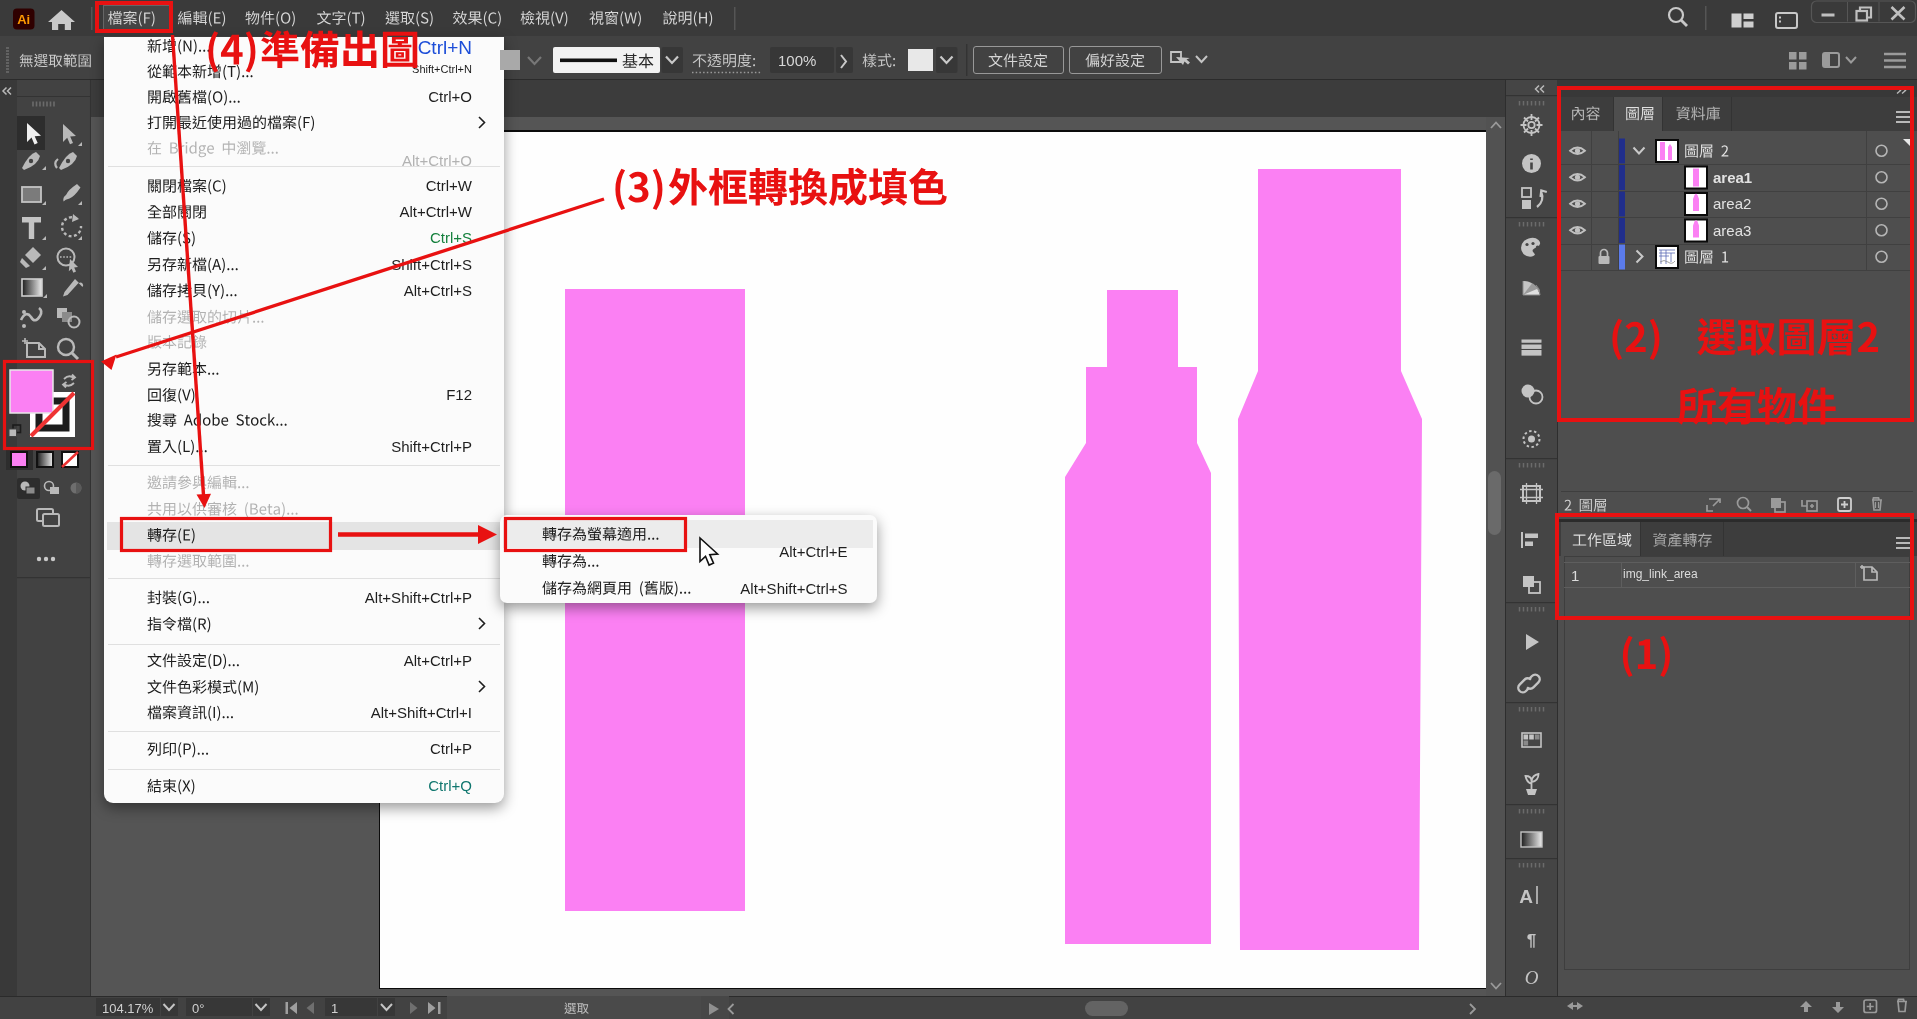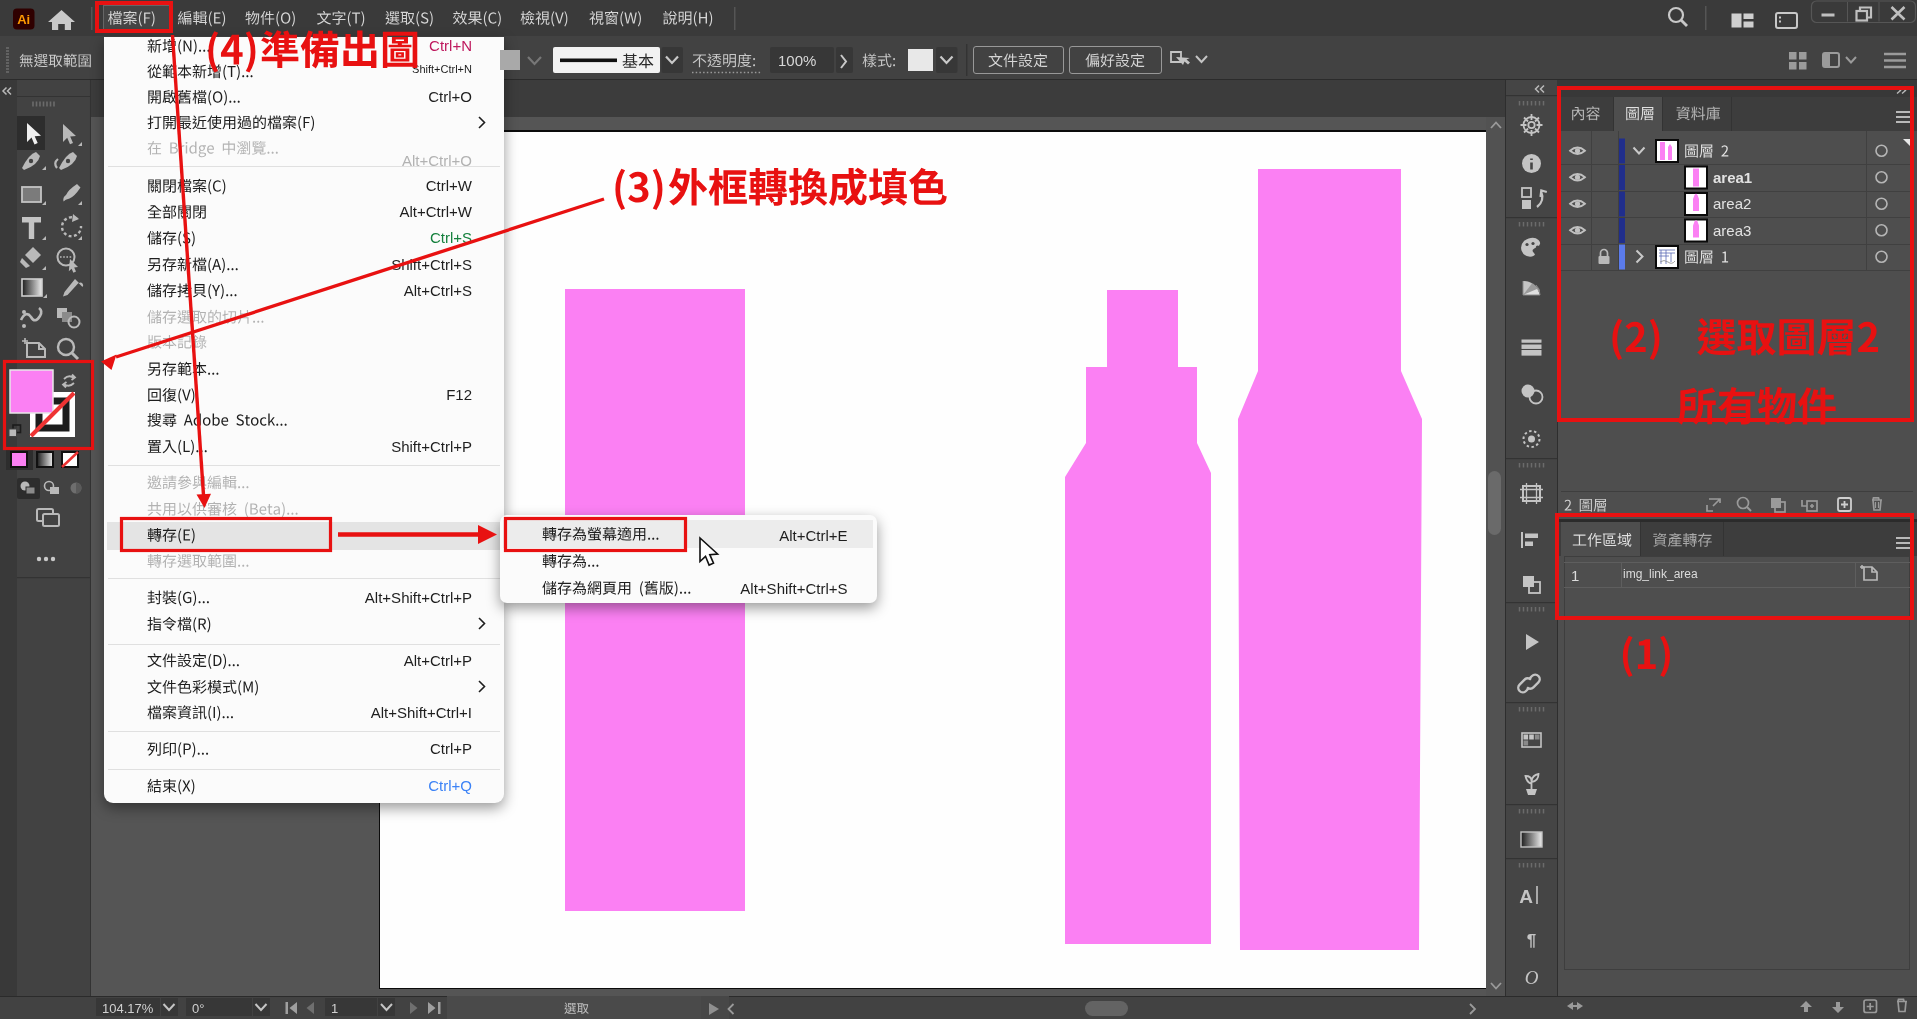--- a/index.html
+++ b/index.html
@@ -66,40 +66,40 @@
     </g>
   </svg>
 <div style="position:absolute;left:103.5px;top:36.5px;width:400px;height:766px;background:#fbfbfb;border-radius:0 0 9px 9px;box-shadow:0 5px 14px rgba(0,0,0,0.4);z-index:10;">
     <div style="position:absolute;left:3.5px;top:485.5px;width:392.5px;height:28px;background:#e4e4e4;"></div>
     <div style="position:absolute;left:4px;top:129.1px;width:392px;height:1px;background:#e0e0e0;"></div>
     <div style="position:absolute;left:4px;top:428.1px;width:392px;height:1px;background:#e0e0e0;"></div>
     <div style="position:absolute;left:4px;top:541.9px;width:392px;height:1px;background:#e0e0e0;"></div>
     <div style="position:absolute;left:4px;top:607.3px;width:392px;height:1px;background:#e0e0e0;"></div>
     <div style="position:absolute;left:4px;top:694.7px;width:392px;height:1px;background:#e0e0e0;"></div>
     <div style="position:absolute;left:4px;top:732.2px;width:392px;height:1px;background:#e0e0e0;"></div>
-    <div style="position:absolute;right:31.5px;top:0.5px;font-size:15px;color:#be185d;">Ctrl+N</div>
+    <div style="position:absolute;right:31.5px;top:0.5px;font-size:19px;color:#1d4ed8;">Ctrl+N</div>
     <div style="position:absolute;right:31.5px;top:26.0px;font-size:11px;color:#1e1e1e;">Shift+Ctrl+N</div>
     <div style="position:absolute;right:31.5px;top:51.5px;font-size:15px;color:#1e1e1e;text-align:right;">Ctrl+O</div>
     <div style="position:absolute;right:31.5px;top:115px;font-size:15px;color:#b2b2b2;">Alt+Ctrl+O</div>
     <div style="position:absolute;right:31.5px;top:140.5px;font-size:15px;color:#1e1e1e;text-align:right;">Ctrl+W</div>
     <div style="position:absolute;right:31.5px;top:166.5px;font-size:15px;color:#1e1e1e;">Alt+Ctrl+W</div>
     <div style="position:absolute;right:31.5px;top:192.5px;font-size:15px;color:#15803d;">Ctrl+S</div>
     <div style="position:absolute;right:31.5px;top:219.0px;font-size:15px;color:#1e1e1e;">Shift+Ctrl+S</div>
     <div style="position:absolute;right:31.5px;top:245.0px;font-size:15px;color:#1e1e1e;">Alt+Ctrl+S</div>
     <div style="position:absolute;right:31.5px;top:349.5px;font-size:15px;color:#1e1e1e;">F12</div>
     <div style="position:absolute;right:31.5px;top:401.0px;font-size:15px;color:#1e1e1e;">Shift+Ctrl+P</div>
     <div style="position:absolute;right:31.5px;top:552.0px;font-size:15px;color:#1e1e1e;">Alt+Shift+Ctrl+P</div>
     <div style="position:absolute;right:31.5px;top:615.0px;font-size:15px;color:#1e1e1e;">Alt+Ctrl+P</div>
     <div style="position:absolute;right:31.5px;top:667.0px;font-size:15px;color:#1e1e1e;">Alt+Shift+Ctrl+I</div>
     <div style="position:absolute;right:31.5px;top:703.5px;font-size:15px;color:#1e1e1e;">Ctrl+P</div>
-    <div style="position:absolute;right:31.5px;top:740.5px;font-size:15px;color:#3b82f6;">Ctrl+Q</div>
+    <div style="position:absolute;right:31.5px;top:740.5px;font-size:15px;color:#0f766e;">Ctrl+Q</div>
   </div>
 <div style="position:absolute;left:500px;top:515px;width:376.5px;height:88px;background:#fbfbfb;border-radius:7px;box-shadow:0 5px 14px rgba(0,0,0,0.4);z-index:11;">
     <div style="position:absolute;left:3px;top:5px;width:370px;height:28px;background:#ececec;"></div>
-    <div style="position:absolute;right:29px;top:12px;font-size:15px;color:#1e1e1e;">Alt+Ctrl+E</div>
+    <div style="position:absolute;right:29px;top:28px;font-size:15px;color:#1e1e1e;">Alt+Ctrl+E</div>
     <div style="position:absolute;right:29px;top:65px;font-size:15px;color:#1e1e1e;">Alt+Shift+Ctrl+S</div>
   </div>
 <svg style="position:absolute;left:0;top:0;z-index:30;" width="1917" height="1019" viewBox="0 0 1917 1019">
     <defs>
       <path id="g0" d="M52 623H356V553H52ZM186 840H254V-79H186ZM184 581 230 566Q219 507 203 442Q186 378 165 316Q144 254 119 201Q95 147 69 110Q63 124 51 143Q40 162 31 175Q55 209 78 256Q101 303 122 358Q142 413 159 471Q175 528 184 581ZM249 483Q257 473 274 448Q291 423 311 394Q331 364 348 339Q364 313 371 302L330 247Q323 266 308 294Q293 323 275 354Q257 386 242 412Q227 439 217 453ZM442 153H874V98H442ZM438 17H879V-41H438ZM617 840H689V643H617ZM620 260H686V-14H620ZM369 678H947V515H877V617H437V515H369ZM395 291H920V-78H847V233H464V-80H395ZM528 494V401H792V494ZM462 548H862V346H462ZM415 805 476 826Q497 797 515 762Q534 727 542 700L476 676Q469 703 452 739Q435 776 415 805ZM829 830 898 806Q878 771 858 736Q837 701 819 676L762 697Q779 725 799 763Q818 801 829 830Z"></path>
       <path id="g1" d="M460 313H535V-79H460ZM80 765H925V621H852V701H151V621H80ZM64 587H940V526H64ZM52 230H949V166H52ZM709 657 783 639Q752 546 697 483Q641 419 558 378Q474 338 358 316Q241 294 89 284Q85 301 78 319Q71 336 62 348Q208 355 318 373Q427 392 505 427Q583 463 633 519Q683 575 709 657ZM190 427 251 474Q347 460 442 442Q537 425 625 405Q714 385 791 365Q868 344 928 324L854 274Q781 301 678 329Q574 356 450 381Q325 407 190 427ZM431 823 506 842Q522 820 539 792Q557 765 566 745L488 722Q480 743 463 772Q446 800 431 823ZM190 427Q229 462 271 507Q314 551 354 600Q394 648 422 691L495 668Q466 625 426 581Q387 536 346 496Q306 456 272 427ZM304 145 378 120Q348 87 306 55Q263 23 217 -3Q171 -30 127 -50Q120 -42 109 -32Q97 -22 86 -13Q75 -4 65 2Q133 27 198 64Q264 101 304 145ZM613 107 665 155Q710 135 761 108Q811 81 856 53Q902 24 931 0L876 -54Q848 -29 804 0Q760 29 710 57Q660 86 613 107Z"></path>
       <path id="g2" d="M239 -196Q170 -84 131 40Q92 163 92 311Q92 458 131 582Q170 706 239 818L295 792Q231 685 199 562Q168 438 168 311Q168 183 199 60Q231 -64 295 -171Z"></path>
       <path id="g3" d="M101 0V733H523V655H193V407H473V329H193V0Z"></path>
       <path id="g4" d="M99 -196 42 -171Q107 -64 139 60Q171 183 171 311Q171 438 139 562Q107 685 42 792L99 818Q169 706 208 582Q246 458 246 311Q246 163 208 40Q169 -84 99 -196Z"></path>
       <path id="g5" d="M279 447 332 465Q347 434 361 399Q374 364 385 331Q396 298 400 273L344 251Q339 276 329 310Q319 344 306 380Q293 416 279 447ZM182 189 236 201Q246 152 253 94Q260 36 263 -6L206 -20Q204 23 197 82Q190 140 182 189ZM78 197 137 186Q129 122 116 56Q103 -10 87 -57Q78 -52 60 -45Q42 -38 31 -35Q48 11 60 73Q71 136 78 197ZM54 466Q53 473 49 485Q45 497 41 509Q36 522 32 531Q45 534 58 548Q71 563 86 586Q97 601 120 640Q143 679 169 732Q195 785 214 839L278 812Q241 728 194 646Q147 564 99 504V503Q99 503 92 499Q86 495 77 490Q67 484 61 478Q54 471 54 466ZM55 467 54 519 87 540 258 555Q255 541 254 525Q252 509 252 498Q174 489 135 484Q95 478 79 474Q63 471 55 467ZM61 240Q59 247 55 259Q51 271 47 284Q43 296 39 305Q55 308 72 327Q89 345 110 373Q122 387 145 419Q168 451 196 495Q225 538 254 589Q282 640 306 692L365 656Q329 587 286 519Q243 451 198 389Q152 328 105 277V276Q105 276 99 272Q92 269 83 264Q74 258 68 252Q61 246 61 240ZM61 240 59 293 93 316 358 353Q356 340 356 323Q355 307 356 296Q264 282 209 273Q153 263 124 258Q94 252 81 248Q68 244 61 240ZM289 210 340 227Q354 189 368 145Q382 101 388 69L334 49Q329 82 316 127Q303 172 289 210ZM423 769H492V501Q492 440 489 366Q486 292 478 213Q470 134 455 59Q439 -16 415 -79Q409 -73 397 -66Q386 -59 375 -53Q363 -47 354 -44Q378 17 392 87Q406 157 413 230Q420 303 421 373Q423 442 423 501ZM626 339H673V-67H626ZM743 339H790V-62H743ZM461 655H899V435H461V495H832V595H461ZM499 367H888V304H558V-80H499ZM861 367H921V-11Q921 -31 917 -43Q913 -55 900 -63Q887 -70 869 -72Q850 -73 825 -73Q823 -62 818 -46Q813 -31 808 -19Q823 -20 836 -20Q848 -20 853 -20Q861 -20 861 -10ZM531 190H883V129H531ZM840 839 898 788Q838 769 761 755Q685 741 603 731Q520 720 443 713Q441 725 435 741Q429 758 423 769Q498 776 576 786Q654 797 724 810Q793 824 840 839Z"></path>

